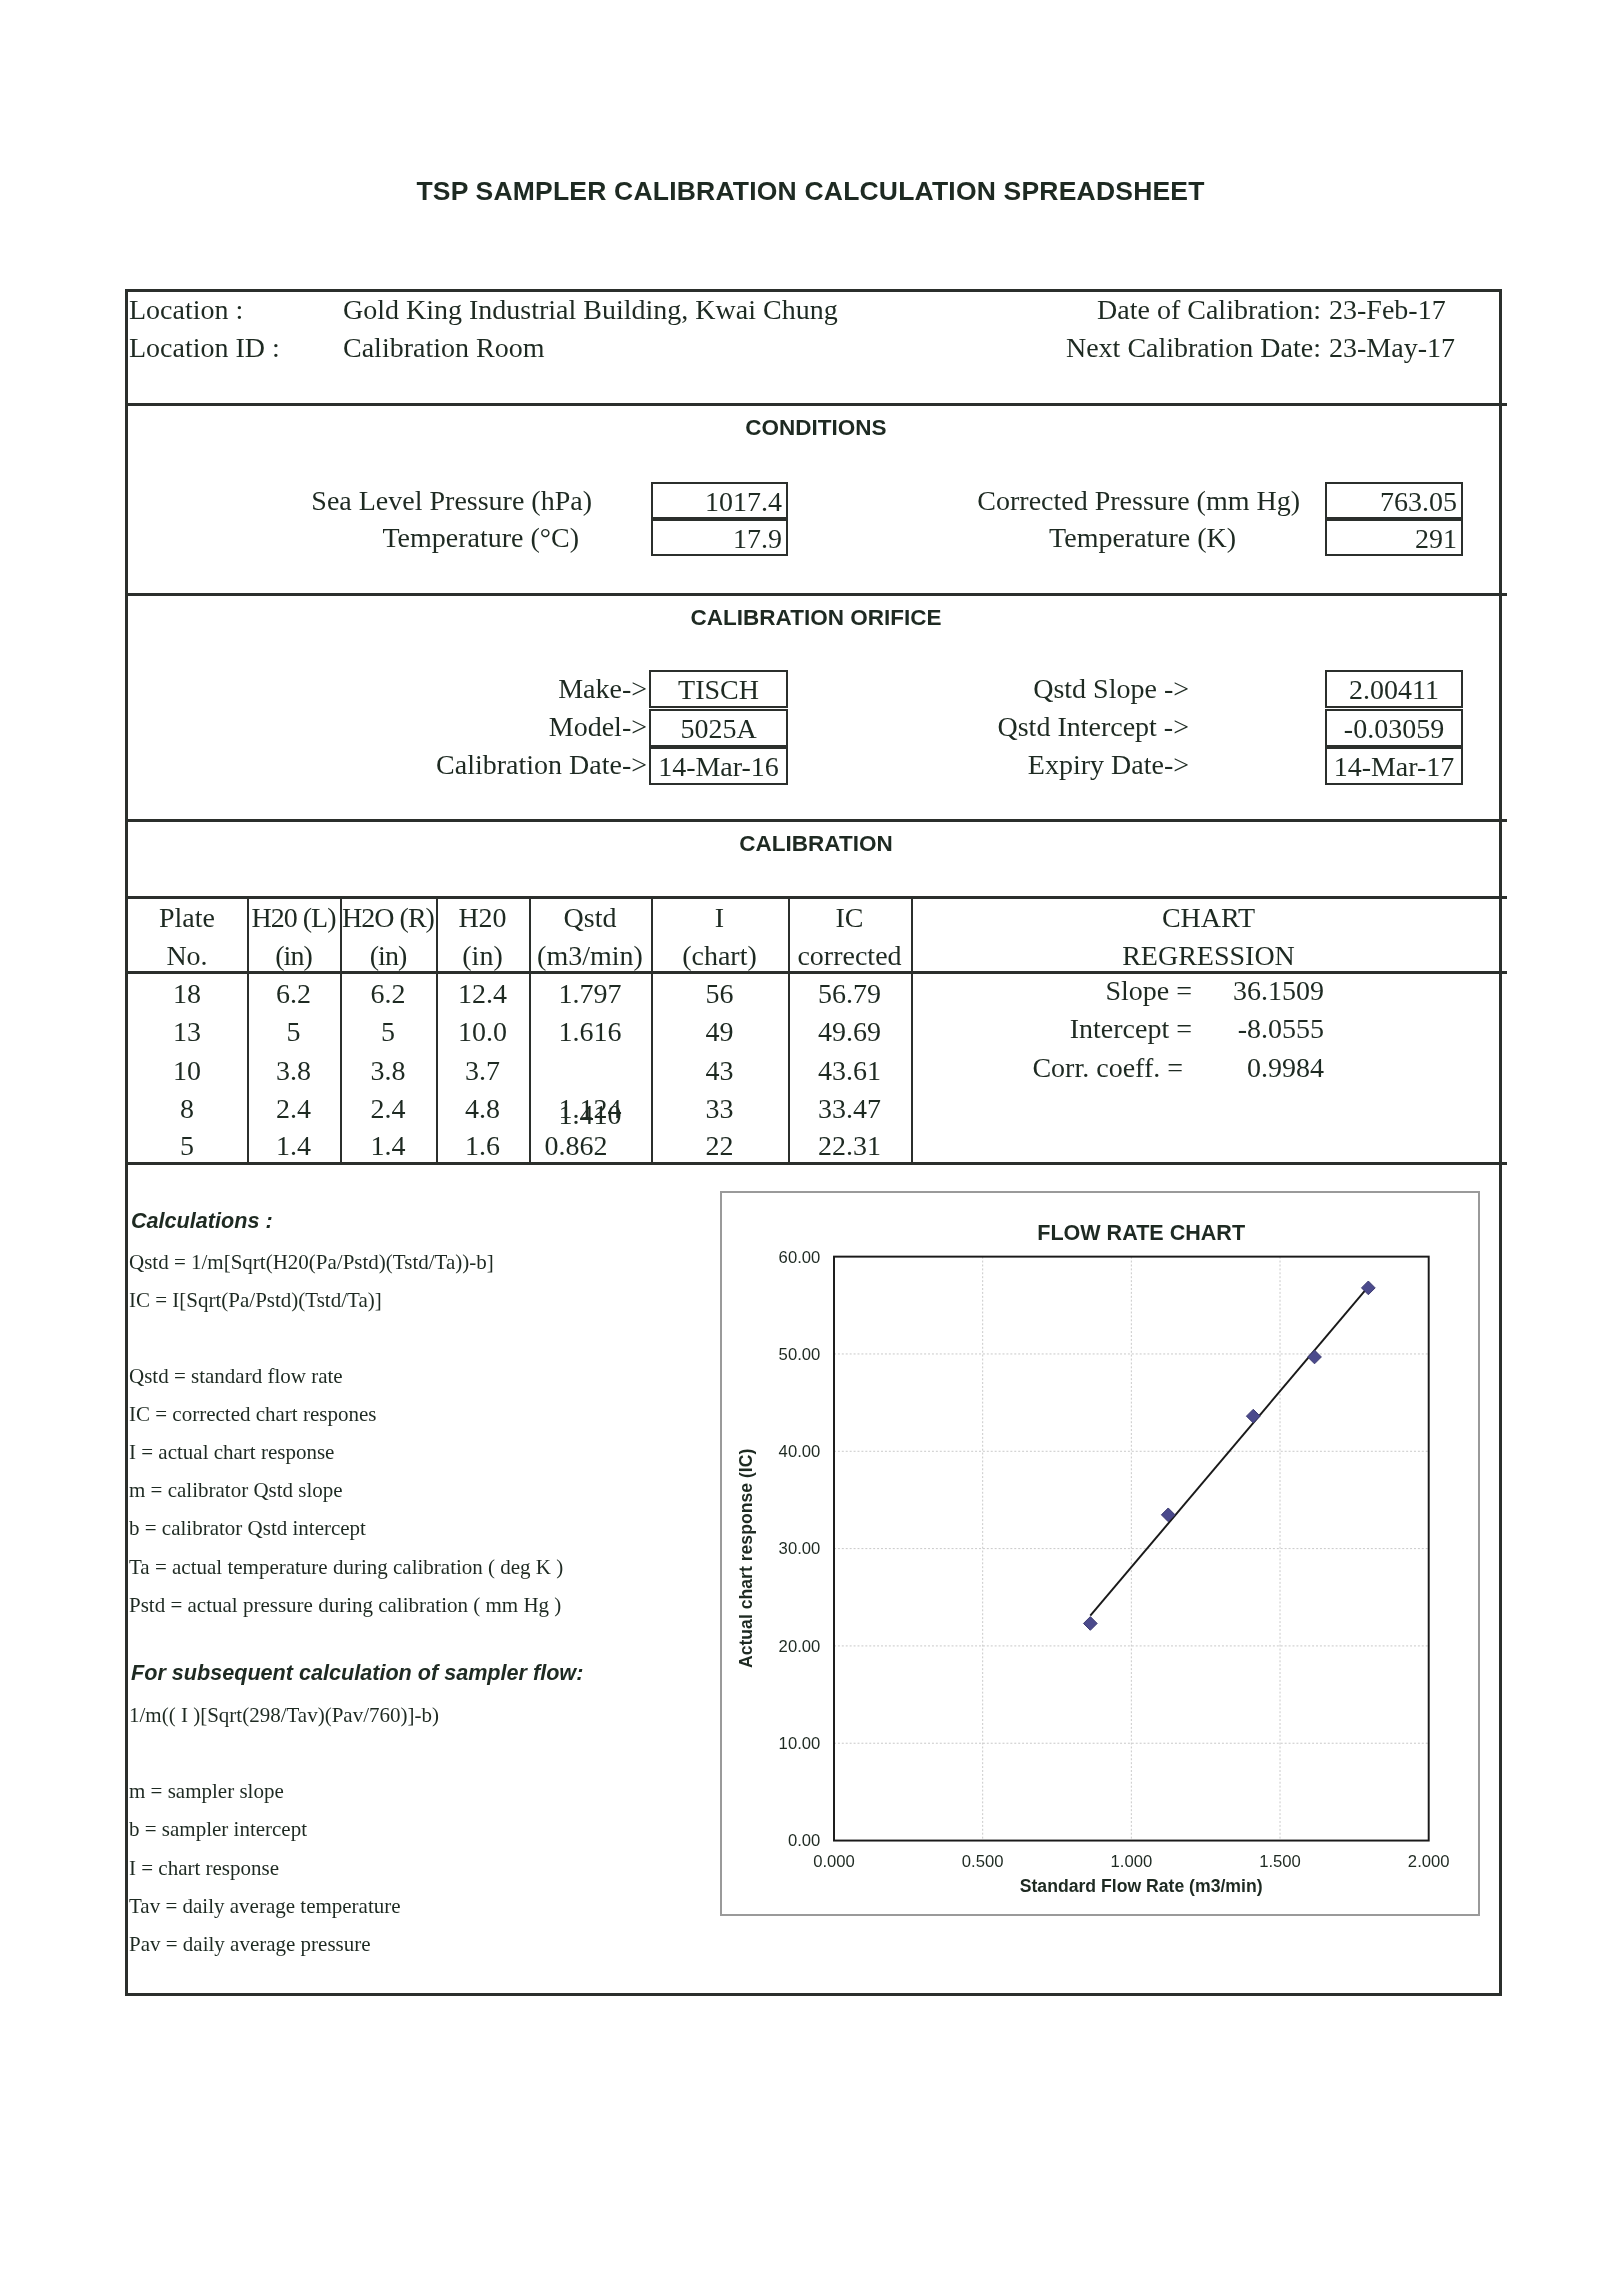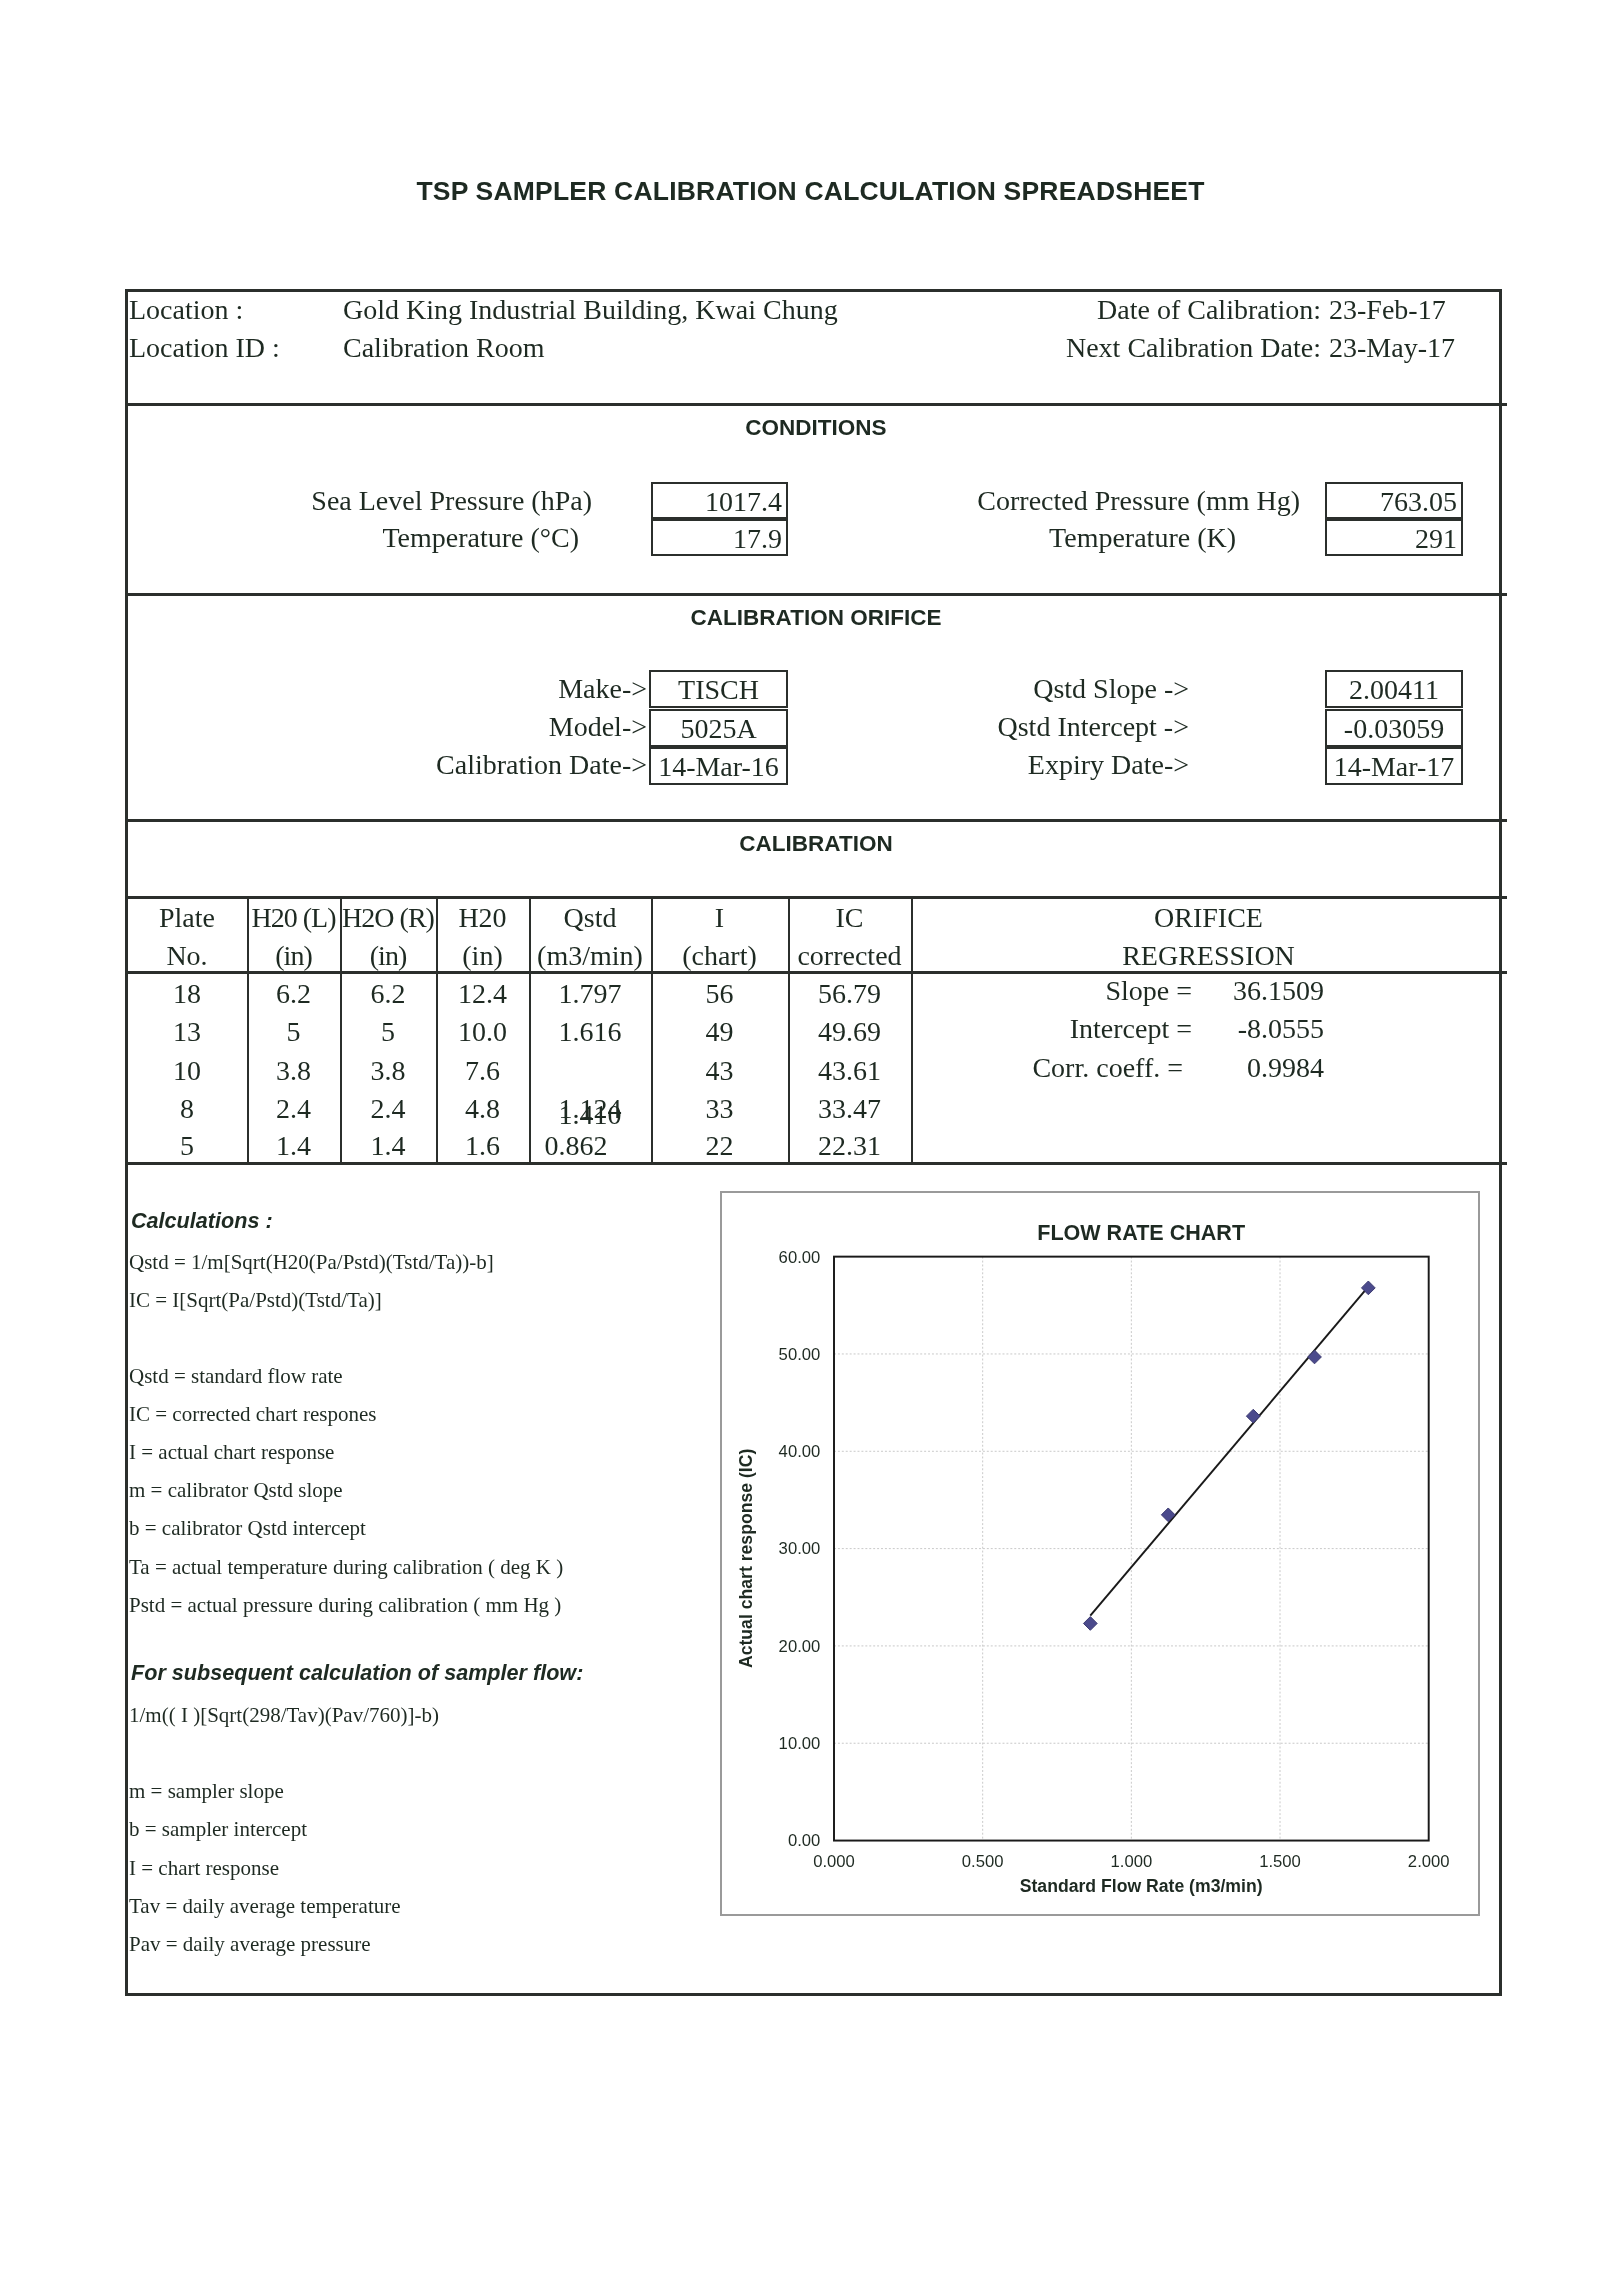--- a/index.html
+++ b/index.html
@@ -82,21 +82,21 @@
   <div class="hline" style="top:971px;"></div>
 
   <div>
     <div class="cell" style="left:127px; width:120px; top:899px;"><span>Plate</span><br><span>No.</span></div>
     <div class="cell" style="left:247px; width:93px; top:899px; letter-spacing:-1px;"><span>H20 (L)</span><br><span>(in)</span></div>
     <div class="cell" style="left:340px; width:96px; top:899px; letter-spacing:-1px;"><span>H2O (R)</span><br><span>(in)</span></div>
     <div class="cell" style="left:436px; width:93px; top:899px;"><span>H20</span><br><span>(in)</span></div>
     <div class="cell" style="left:529px; width:122px; top:899px;"><span>Qstd</span><br><span>(m3/min)</span></div>
     <div class="cell" style="left:651px; width:137px; top:899px;"><span>I</span><br><span>(chart)</span></div>
     <div class="cell" style="left:788px; width:123px; top:899px;text-align:center;"><span>IC</span><br><span>corrected</span></div>
-    <div class="cell" style="left:911px; width:595px; top:899px;"><span>ORIFICE</span><br><span>REGRESSION</span></div>
+    <div class="cell" style="left:911px; width:595px; top:899px;"><span>CHART</span><br><span>REGRESSION</span></div>
   </div>
 
   <div>
     <div class="cell" style="left:127px; width:120px; top:975px;">18</div>
     <div class="cell" style="left:247px; width:93px; top:975px;">6.2</div>
     <div class="cell" style="left:340px; width:96px; top:975px;">6.2</div>
     <div class="cell" style="left:436px; width:93px; top:975px;">12.4</div>
     <div class="cell" style="left:529px; width:122px; top:975px;">1.797</div>
     <div class="cell" style="left:651px; width:137px; top:975px;">56</div>
     <div class="cell" style="left:788px; width:123px; top:975px;">56.79</div>
@@ -107,21 +107,21 @@
     <div class="cell" style="left:340px; width:96px; top:1013px;">5</div>
     <div class="cell" style="left:436px; width:93px; top:1013px;">10.0</div>
     <div class="cell" style="left:529px; width:122px; top:1013px;">1.616</div>
     <div class="cell" style="left:651px; width:137px; top:1013px;">49</div>
     <div class="cell" style="left:788px; width:123px; top:1013px;">49.69</div>
   </div>
   <div>
     <div class="cell" style="left:127px; width:120px; top:1052px;">10</div>
     <div class="cell" style="left:247px; width:93px; top:1052px;">3.8</div>
     <div class="cell" style="left:340px; width:96px; top:1052px;">3.8</div>
-    <div class="cell" style="left:436px; width:93px; top:1052px;">7.6</div>
+    <div class="cell" style="left:436px; width:93px; top:1052px;">3.7</div>
     <div class="cell" style="left:529px; width:122px; top:1096px;">1.410</div>
     <div class="cell" style="left:651px; width:137px; top:1052px;">43</div>
     <div class="cell" style="left:788px; width:123px; top:1052px;">43.61</div>
   </div>
   <div>
     <div class="cell" style="left:127px; width:120px; top:1090px;">8</div>
     <div class="cell" style="left:247px; width:93px; top:1090px;">2.4</div>
     <div class="cell" style="left:340px; width:96px; top:1090px;">2.4</div>
     <div class="cell" style="left:436px; width:93px; top:1090px;">4.8</div>
     <div class="cell" style="left:529px; width:122px; top:1090px;">1.124</div>

